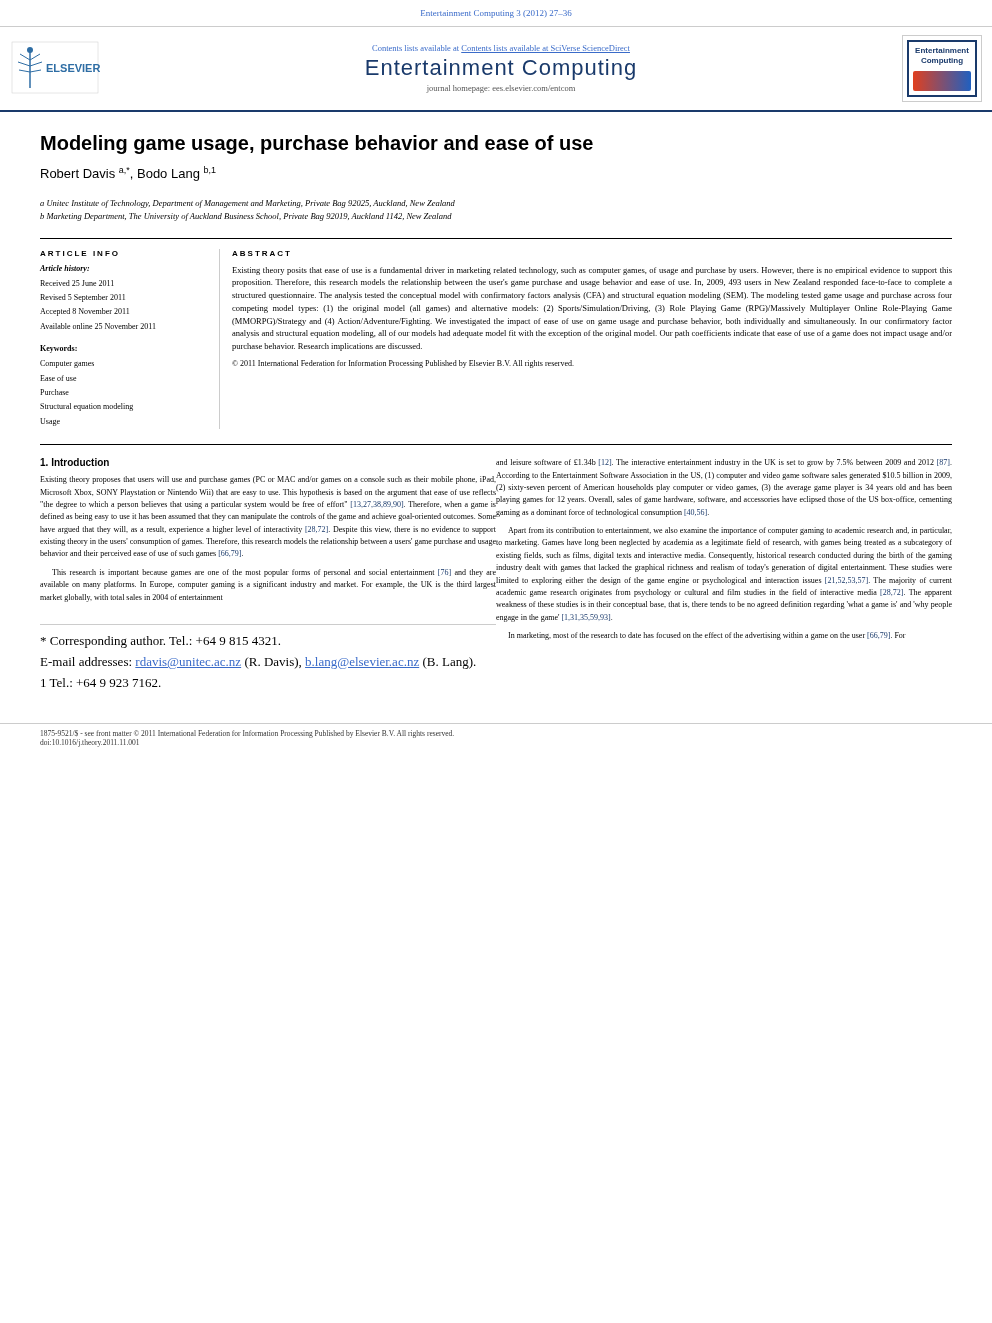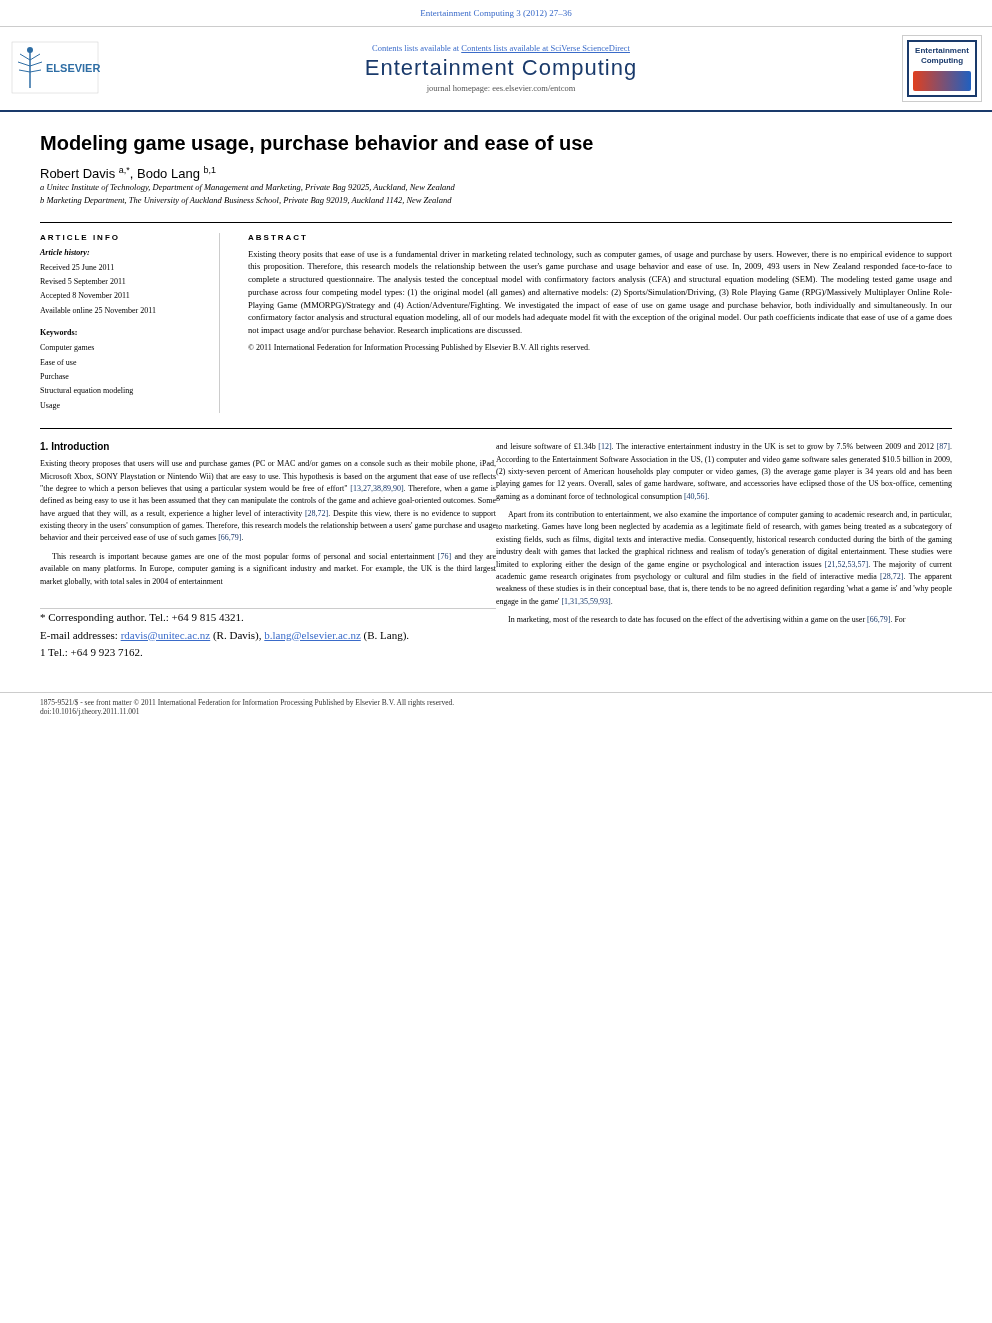--- a/index.html
+++ b/index.html
@@ -71,40 +71,40 @@
       font-size: 20px;
       font-weight: bold;
       font-family: Arial, sans-serif;
       margin-bottom: 10px;
       color: #000;
     }
 
     
     .authors {
       font-size: 13px;
-      margin-bottom: 0;
+      margin-bottom: 16px;
       font-family: Arial, sans-serif;
     }
 
     .authors sup {
       font-size: 9px;
     }
 
     
     .affiliations {
       font-size: 8.5px;
       font-style: italic;
       margin-bottom: 15px;
       line-height: 1.5;
     }
 
     
     .two-col {
       display: flex;
-      gap: 28px;
+      gap: 12px;
       border-top: 1px solid #000;
       padding-top: 10px;
       margin-bottom: 15px;
     }
 
     .col-left {
       width: 180px;
       flex-shrink: 0;
       border-right: 1px solid #ccc;
       padding-right: 12px;
@@ -195,21 +195,22 @@
     }
 
     .cite {
       color: #1a3a6b;
     }
 
     
     .footnote-area {
       border-top: 1px solid #ccc;
       margin-top: 20px;
-      font-size: 11px;
+      padding-top: 6px;
+      font-size: 13px;
       line-height: 1.6;
     }
 
     
     .bottom-bar {
       border-top: 1px solid #ccc;
       margin-top: 10px;
       padding: 5px 40px;
       font-size: 7.5px;
       color: #333;

